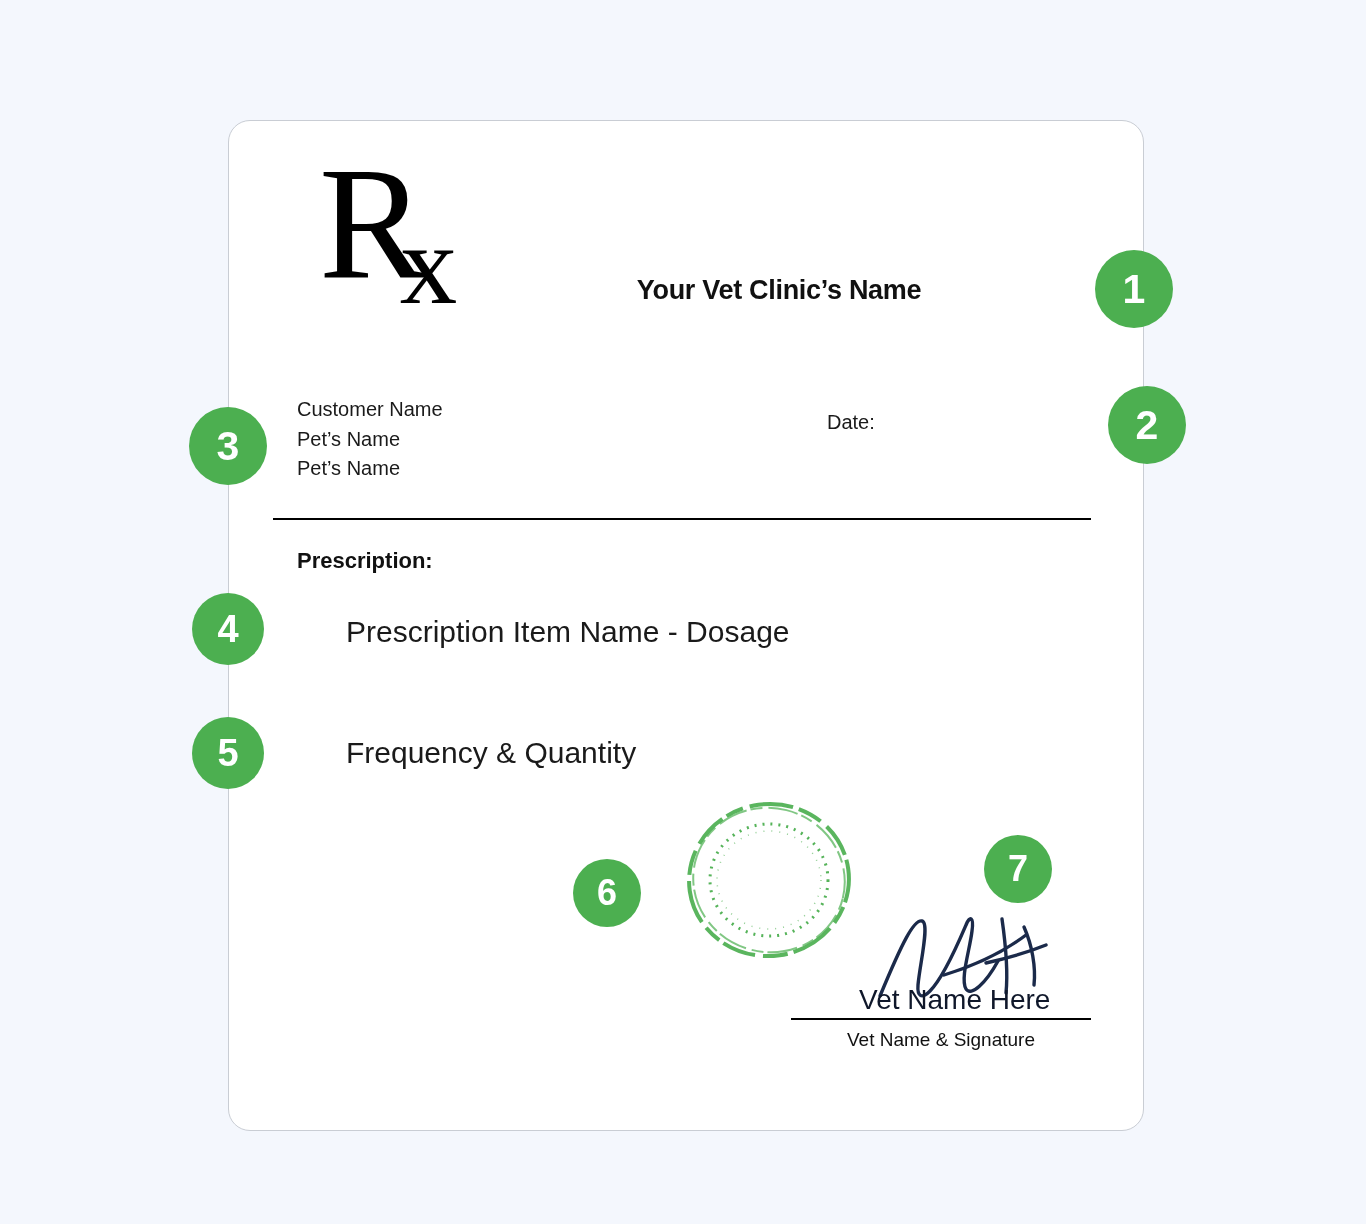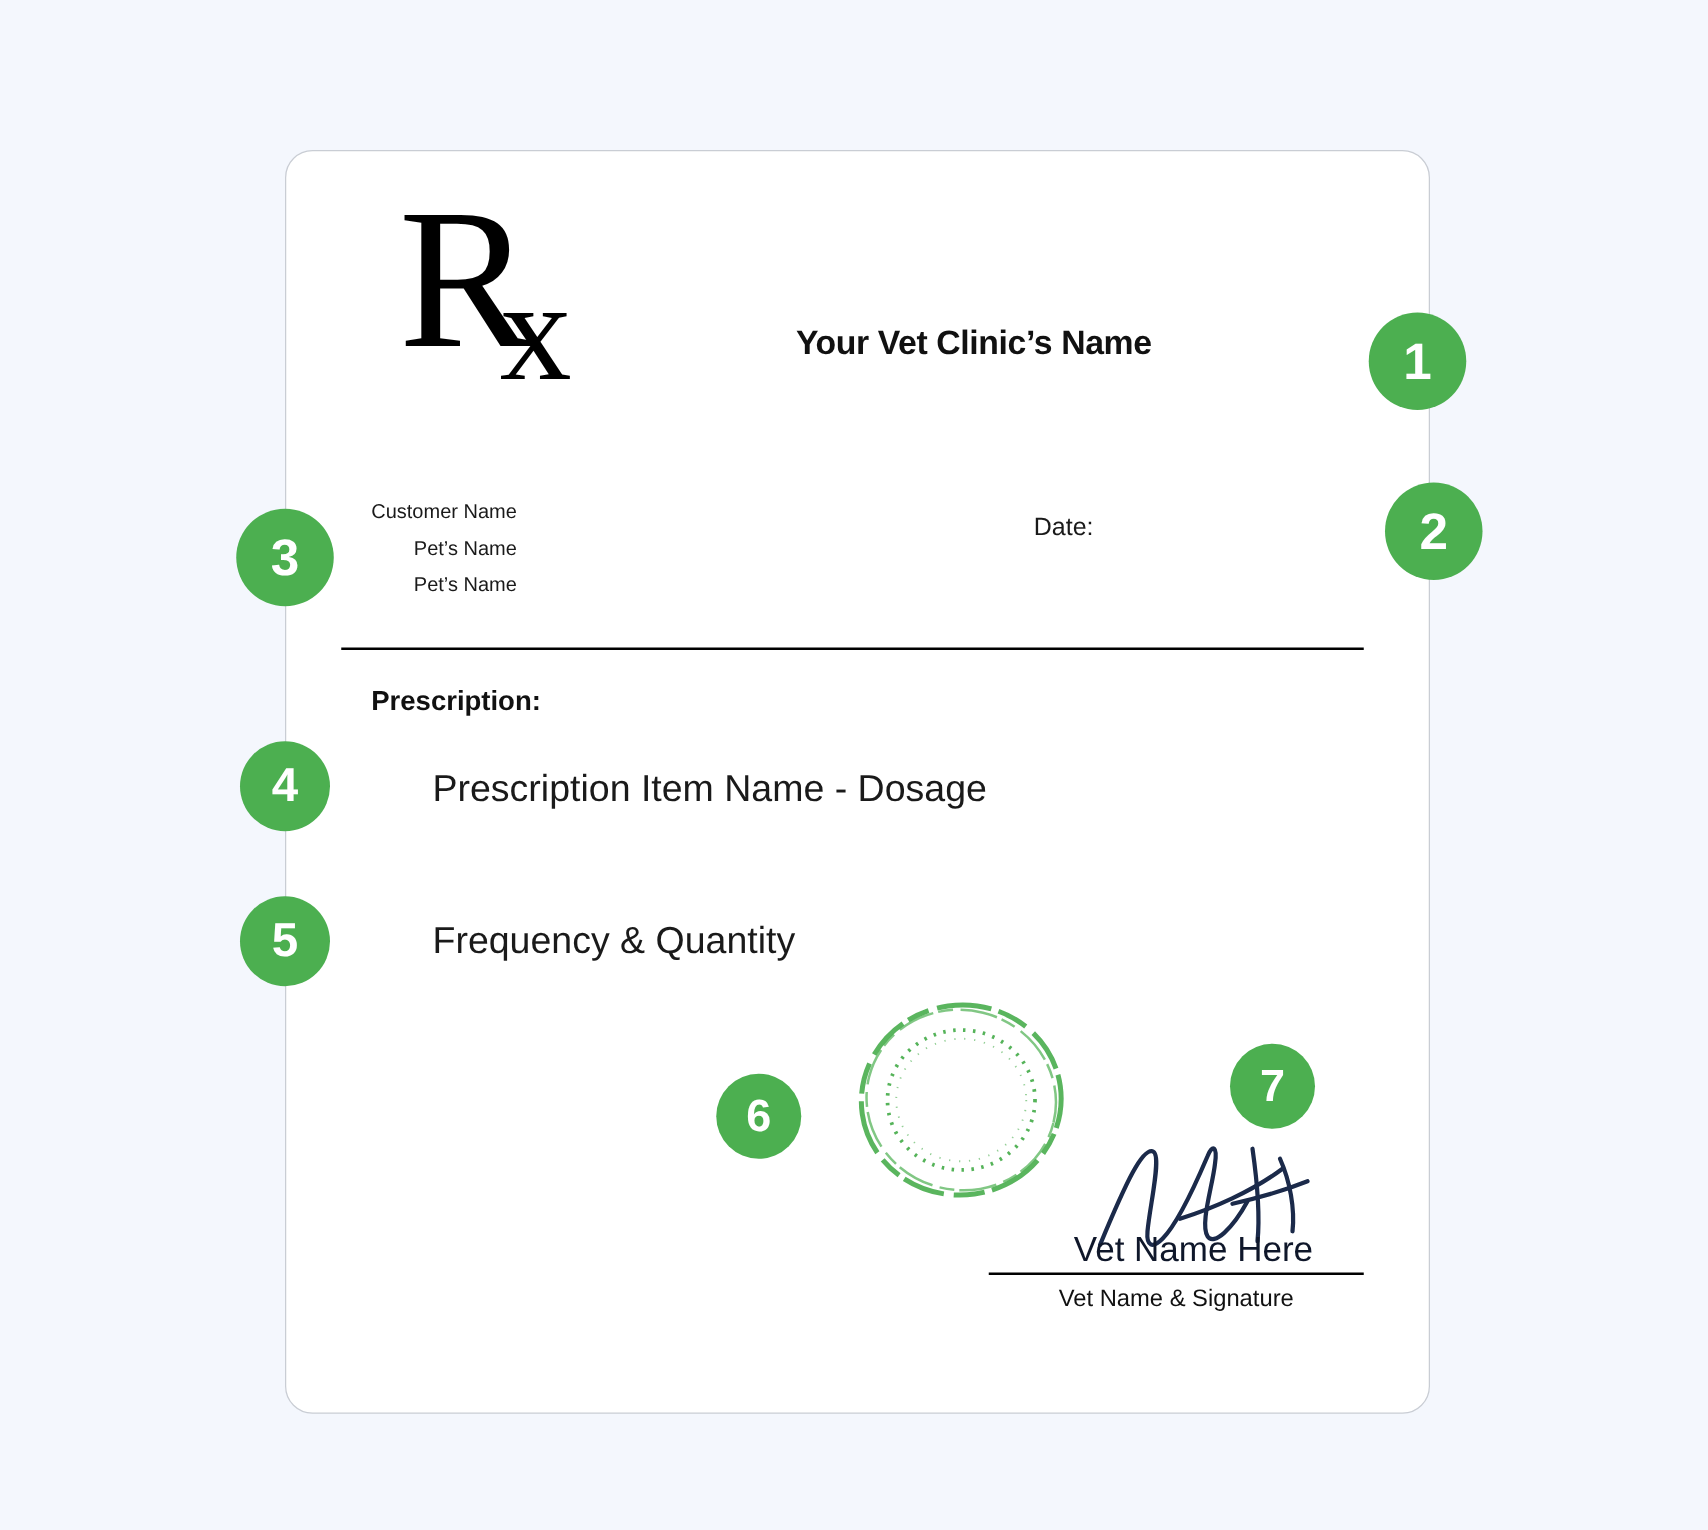--- a/index.html
+++ b/index.html
@@ -52,36 +52,36 @@
     left: 300px;
     top: 138px;
     width: 500px;
     text-align: center;
   }
   #clinic-name {
     font-size: 27px;
     font-weight: bold;
     color: #111;
     letter-spacing: -0.3px;
+    margin-top: 16px;
   }
   #clinic-address {
     font-size: 20px;
     color: #1a1a1a;
     margin-top: 10px;
   }
 
   
   #patient-block {
     position: absolute;
     left: 68px;
     top: 274px;
-    font-size: 16px;
+    font-size: 20px;
     color: #1a1a1a;
     line-height: 29.5px;
-    text-align: right;
   }
   #date-block {
     position: absolute;
     left: 598px;
     top: 290px;
     font-size: 20px;
     color: #1a1a1a;
   }
 
   #divider {

